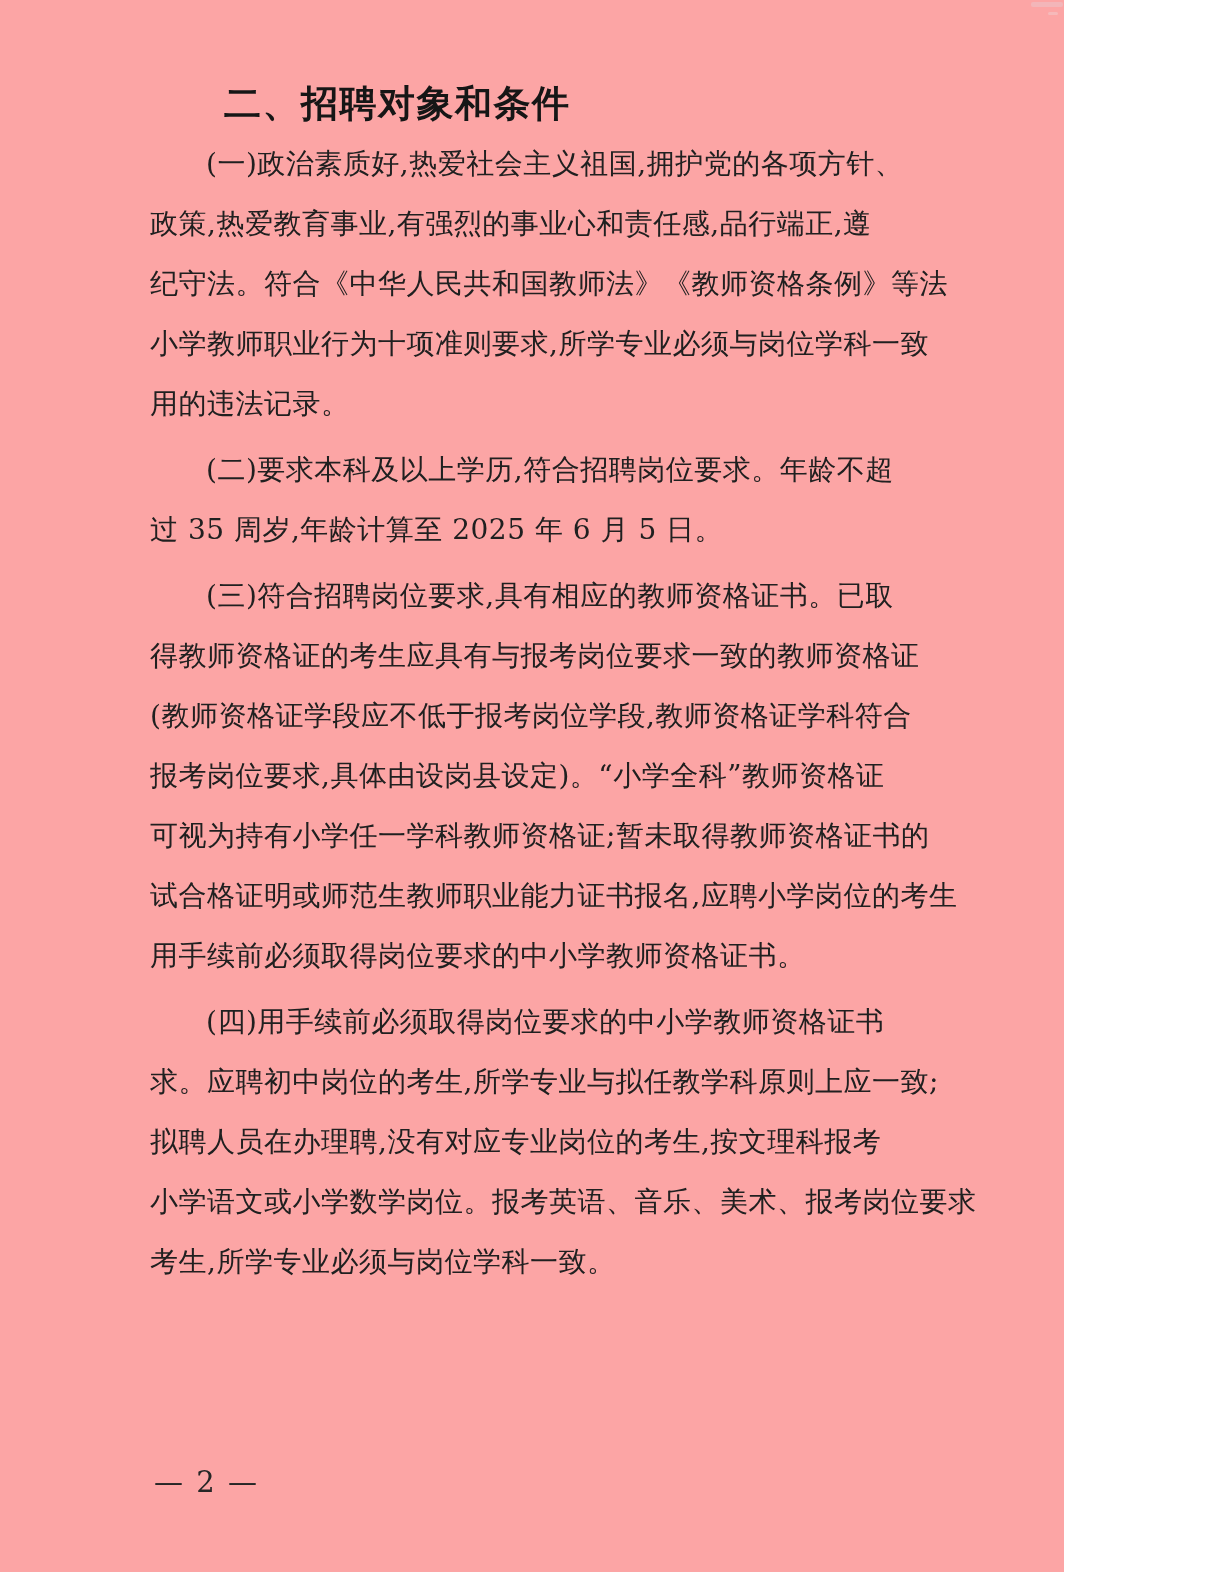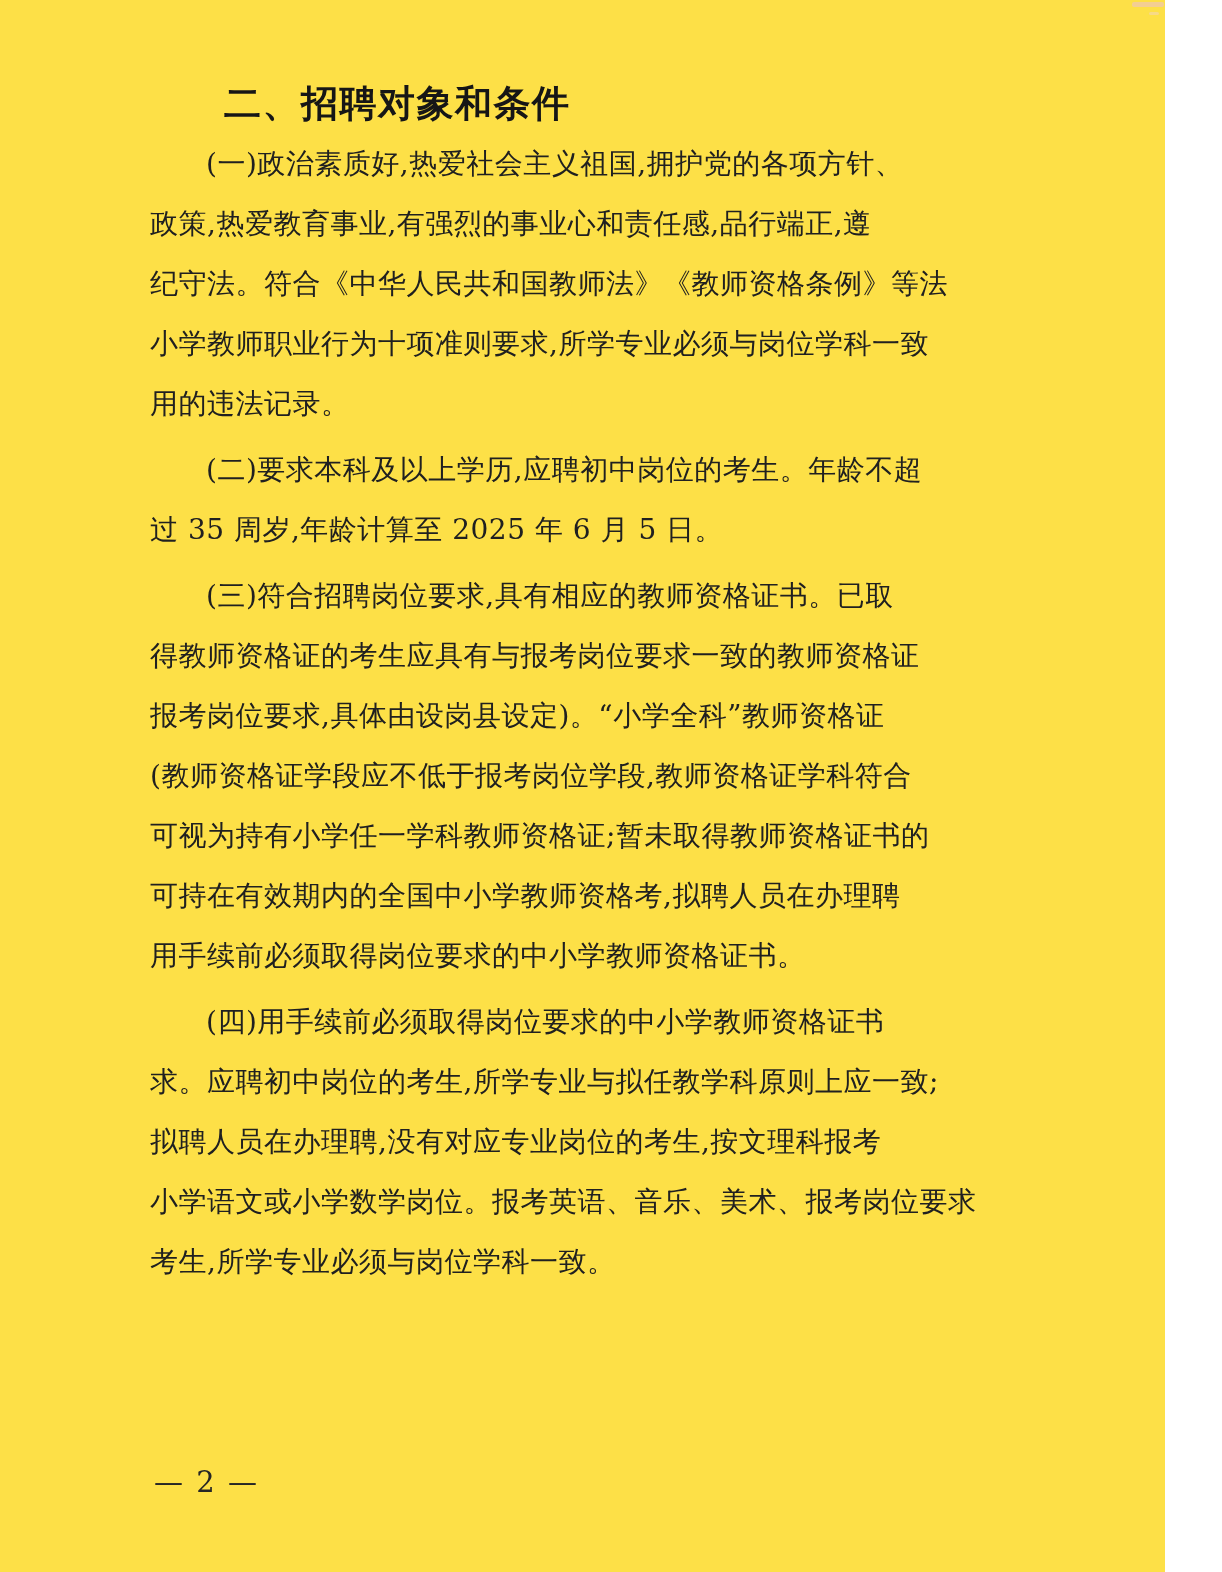--- a/index.html
+++ b/index.html
@@ -2,23 +2,23 @@
 <html><head>
 <meta charset="utf-8">
 <style>
   html, body {
     margin: 0;
     padding: 0;
     background: #ffffff;
   }
   .page {
     position: relative;
-    width: 1165px;
+    width: 1064px;
     height: 1572px;
-    background: #fde047;
+    background: #fca5a5;
     overflow: hidden;
     color: #1f1f1f;
     font-family: "DejaVu Serif", "Liberation Serif", serif;
   }
   .content {
     position: absolute;
     left: 150px;
     top: 74px;
     width: 984px;
   }
@@ -90,31 +90,31 @@
 
     <div class="para">
       <div class="line first">(一)政治素质好,热爱社会主义祖国,拥护党的各项方针、</div>
       <div class="line">政策,热爱教育事业,有强烈的事业心和责任感,品行端正,遵</div>
       <div class="line">纪守法。符合《中华人民共和国教师法》《教师资格条例》等法</div>
       <div class="line">小学教师职业行为十项准则要求,所学专业必须与岗位学科一致</div>
       <div class="line">用的违法记录。</div>
     </div>
 
     <div class="para">
-      <div class="line first">(二)要求本科及以上学历,应聘初中岗位的考生。年龄不超</div>
+      <div class="line first">(二)要求本科及以上学历,符合招聘岗位要求。年龄不超</div>
       <div class="line">过 35 周岁,年龄计算至 2025 年 6 月 5 日。</div>
     </div>
 
     <div class="para">
       <div class="line first">(三)符合招聘岗位要求,具有相应的教师资格证书。已取</div>
       <div class="line">得教师资格证的考生应具有与报考岗位要求一致的教师资格证</div>
+      <div class="line">(教师资格证学段应不低于报考岗位学段,教师资格证学科符合</div>
       <div class="line">报考岗位要求,具体由设岗县设定)。“小学全科”教师资格证</div>
-      <div class="line">(教师资格证学段应不低于报考岗位学段,教师资格证学科符合</div>
       <div class="line">可视为持有小学任一学科教师资格证;暂未取得教师资格证书的</div>
-      <div class="line">可持在有效期内的全国中小学教师资格考,拟聘人员在办理聘</div>
+      <div class="line">试合格证明或师范生教师职业能力证书报名,应聘小学岗位的考生</div>
       <div class="line">用手续前必须取得岗位要求的中小学教师资格证书。</div>
     </div>
 
     <div class="para">
       <div class="line first">(四)用手续前必须取得岗位要求的中小学教师资格证书</div>
       <div class="line">求。应聘初中岗位的考生,所学专业与拟任教学科原则上应一致;</div>
       <div class="line">拟聘人员在办理聘,没有对应专业岗位的考生,按文理科报考</div>
       <div class="line">小学语文或小学数学岗位。报考英语、音乐、美术、报考岗位要求</div>
       <div class="line">考生,所学专业必须与岗位学科一致。</div>
     </div>

